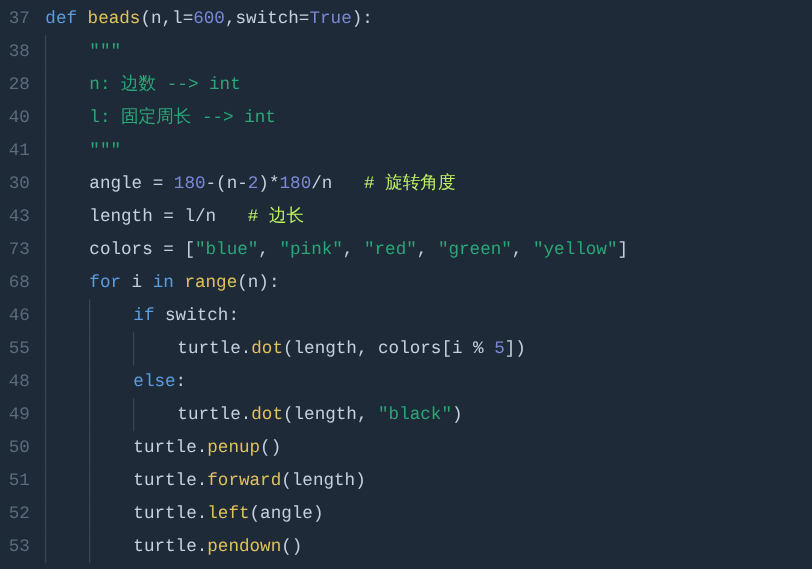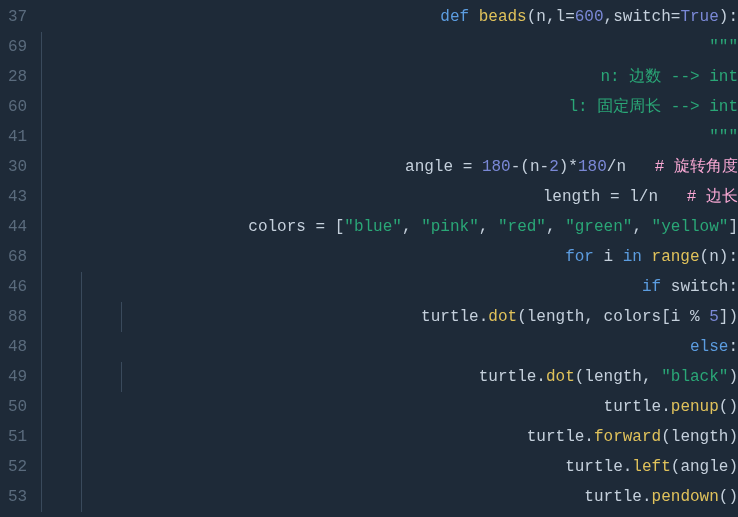--- a/index.html
+++ b/index.html
@@ -26,61 +26,60 @@
     user-select: none;
     flex-shrink: 0;
   }
   .gutter .ln {
     height: 30px;
   }
   .code {
     padding: 2px 0 0 4px;
     white-space: pre;
     flex: 1;
-    text-align: right;
   }
   .line {
     height: 30px;
     position: relative;
   }
   .indent-guide {
     position: absolute;
     top: 0;
     bottom: 0;
     width: 1px;
     background: #3a4a5c;
   }
   .tok-kw { color: #5c9de0; }       
   .tok-fn { color: #e0c25b; }       
   .tok-param { color: #c5d0dc; }
   .tok-num { color: #7a88d6; }
   .tok-const { color: #7a88d6; }    
   .tok-punc { color: #c5d0dc; }
   .tok-str { color: #2aa777; }
-  .tok-comment { color: #f9a8d4; }
+  .tok-comment { color: #bef264; }
   .tok-op { color: #c5d0dc; }
   .tok-id { color: #c5d0dc; }
   .tok-builtin { color: #e0c25b; }  
 </style>
 </head>
 <body>
 
 <div class="editor">
   <div class="gutter" id="gutter">
       <div class="ln">37</div>
-      <div class="ln">69</div>
+      <div class="ln">38</div>
       <div class="ln">28</div>
-      <div class="ln">60</div>
+      <div class="ln">40</div>
       <div class="ln">41</div>
       <div class="ln">30</div>
       <div class="ln">43</div>
-      <div class="ln">44</div>
+      <div class="ln">73</div>
       <div class="ln">68</div>
       <div class="ln">46</div>
-      <div class="ln">88</div>
+      <div class="ln">55</div>
       <div class="ln">48</div>
       <div class="ln">49</div>
       <div class="ln">50</div>
       <div class="ln">51</div>
       <div class="ln">52</div>
       <div class="ln">53</div>
     </div>
   <div class="code" id="code"><div class="line"><span style="display: inline-block; width: 0px;"></span><span class="tok-kw">def </span><span class="tok-fn">beads</span><span class="tok-punc">(</span><span class="tok-param">n</span><span class="tok-punc">,</span><span class="tok-param">l</span><span class="tok-op">=</span><span class="tok-num">600</span><span class="tok-punc">,</span><span class="tok-param">switch</span><span class="tok-op">=</span><span class="tok-const">True</span><span class="tok-punc">):</span></div><div class="line"><span class="indent-guide" style="left: 0px;"></span><span style="display: inline-block; width: 40px;"></span><span class="tok-str">"""</span></div><div class="line"><span class="indent-guide" style="left: 0px;"></span><span style="display: inline-block; width: 40px;"></span><span class="tok-str">n: 边数 --&gt; int</span></div><div class="line"><span class="indent-guide" style="left: 0px;"></span><span style="display: inline-block; width: 40px;"></span><span class="tok-str">l: 固定周长 --&gt; int</span></div><div class="line"><span class="indent-guide" style="left: 0px;"></span><span style="display: inline-block; width: 40px;"></span><span class="tok-str">"""</span></div><div class="line"><span class="indent-guide" style="left: 0px;"></span><span style="display: inline-block; width: 40px;"></span><span class="tok-id">angle </span><span class="tok-op">= </span><span class="tok-num">180</span><span class="tok-op">-</span><span class="tok-punc">(</span><span class="tok-id">n</span><span class="tok-op">-</span><span class="tok-num">2</span><span class="tok-punc">)</span><span class="tok-op">*</span><span class="tok-num">180</span><span class="tok-op">/</span><span class="tok-id">n</span><span class="tok-id">   </span><span class="tok-comment"># 旋转角度</span></div><div class="line"><span class="indent-guide" style="left: 0px;"></span><span style="display: inline-block; width: 40px;"></span><span class="tok-id">length </span><span class="tok-op">= </span><span class="tok-id">l</span><span class="tok-op">/</span><span class="tok-id">n</span><span class="tok-id">   </span><span class="tok-comment"># 边长</span></div><div class="line"><span class="indent-guide" style="left: 0px;"></span><span style="display: inline-block; width: 40px;"></span><span class="tok-id">colors </span><span class="tok-op">= </span><span class="tok-punc">[</span><span class="tok-str">"blue"</span><span class="tok-punc">, </span><span class="tok-str">"pink"</span><span class="tok-punc">, </span><span class="tok-str">"red"</span><span class="tok-punc">, </span><span class="tok-str">"green"</span><span class="tok-punc">, </span><span class="tok-str">"yellow"</span><span class="tok-punc">]</span></div><div class="line"><span class="indent-guide" style="left: 0px;"></span><span style="display: inline-block; width: 40px;"></span><span class="tok-kw">for </span><span class="tok-id">i </span><span class="tok-kw">in </span><span class="tok-builtin">range</span><span class="tok-punc">(</span><span class="tok-id">n</span><span class="tok-punc">):</span></div><div class="line"><span class="indent-guide" style="left: 0px;"></span><span class="indent-guide" style="left: 40px;"></span><span style="display: inline-block; width: 80px;"></span><span class="tok-kw">if </span><span class="tok-id">switch</span><span class="tok-punc">:</span></div><div class="line"><span class="indent-guide" style="left: 0px;"></span><span class="indent-guide" style="left: 40px;"></span><span class="indent-guide" style="left: 80px;"></span><span style="display: inline-block; width: 120px;"></span><span class="tok-id">turtle</span><span class="tok-punc">.</span><span class="tok-fn">dot</span><span class="tok-punc">(</span><span class="tok-id">length</span><span class="tok-punc">, </span><span class="tok-id">colors</span><span class="tok-punc">[</span><span class="tok-id">i </span><span class="tok-op">% </span><span class="tok-num">5</span><span class="tok-punc">])</span></div><div class="line"><span class="indent-guide" style="left: 0px;"></span><span class="indent-guide" style="left: 40px;"></span><span style="display: inline-block; width: 80px;"></span><span class="tok-kw">else</span><span class="tok-punc">:</span></div><div class="line"><span class="indent-guide" style="left: 0px;"></span><span class="indent-guide" style="left: 40px;"></span><span class="indent-guide" style="left: 80px;"></span><span style="display: inline-block; width: 120px;"></span><span class="tok-id">turtle</span><span class="tok-punc">.</span><span class="tok-fn">dot</span><span class="tok-punc">(</span><span class="tok-id">length</span><span class="tok-punc">, </span><span class="tok-str">"black"</span><span class="tok-punc">)</span></div><div class="line"><span class="indent-guide" style="left: 0px;"></span><span class="indent-guide" style="left: 40px;"></span><span style="display: inline-block; width: 80px;"></span><span class="tok-id">turtle</span><span class="tok-punc">.</span><span class="tok-fn">penup</span><span class="tok-punc">()</span></div><div class="line"><span class="indent-guide" style="left: 0px;"></span><span class="indent-guide" style="left: 40px;"></span><span style="display: inline-block; width: 80px;"></span><span class="tok-id">turtle</span><span class="tok-punc">.</span><span class="tok-fn">forward</span><span class="tok-punc">(</span><span class="tok-id">length</span><span class="tok-punc">)</span></div><div class="line"><span class="indent-guide" style="left: 0px;"></span><span class="indent-guide" style="left: 40px;"></span><span style="display: inline-block; width: 80px;"></span><span class="tok-id">turtle</span><span class="tok-punc">.</span><span class="tok-fn">left</span><span class="tok-punc">(</span><span class="tok-id">angle</span><span class="tok-punc">)</span></div><div class="line"><span class="indent-guide" style="left: 0px;"></span><span class="indent-guide" style="left: 40px;"></span><span style="display: inline-block; width: 80px;"></span><span class="tok-id">turtle</span><span class="tok-punc">.</span><span class="tok-fn">pendown</span><span class="tok-punc">()</span></div></div>
 </div>
 

